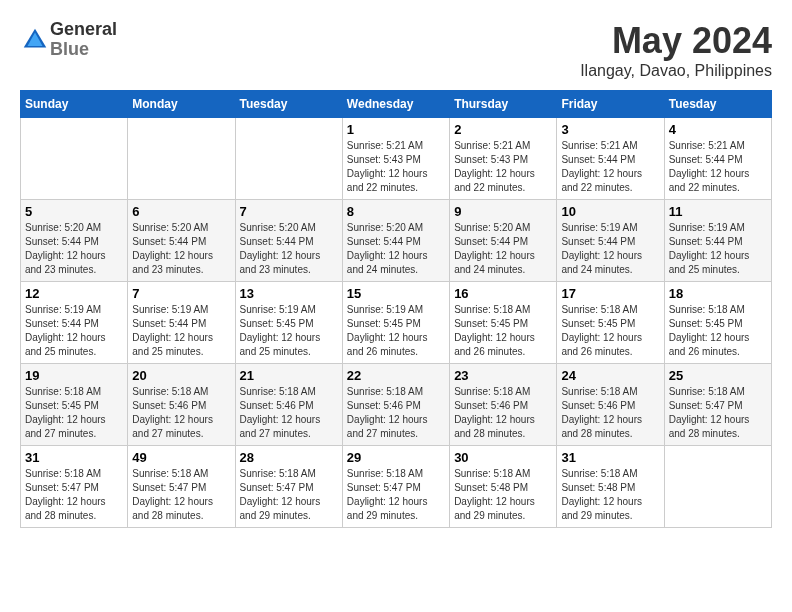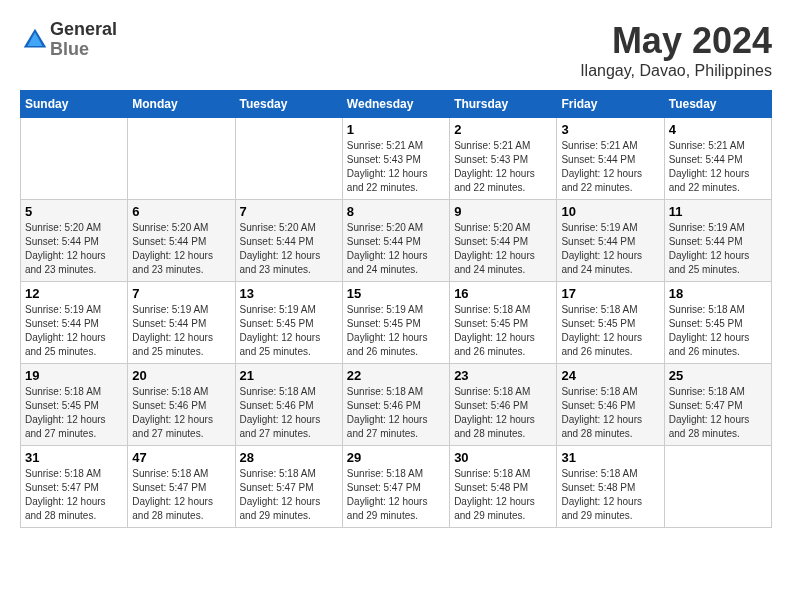--- a/index.html
+++ b/index.html
@@ -225,21 +225,21 @@
           <div class="day-num">25</div>
           <div class="day-info">Sunrise: 5:18 AM<br>Sunset: 5:47 PM<br>Daylight: 12 hours and 28 minutes.</div>
         </td>
       </tr>
       <tr>
         <td>
           <div class="day-num">31</div>
           <div class="day-info">Sunrise: 5:18 AM<br>Sunset: 5:47 PM<br>Daylight: 12 hours and 28 minutes.</div>
         </td>
         <td>
-          <div class="day-num">47</div>
+          <div class="day-num">49</div>
           <div class="day-info">Sunrise: 5:18 AM<br>Sunset: 5:47 PM<br>Daylight: 12 hours and 28 minutes.</div>
         </td>
         <td>
           <div class="day-num">28</div>
           <div class="day-info">Sunrise: 5:18 AM<br>Sunset: 5:47 PM<br>Daylight: 12 hours and 29 minutes.</div>
         </td>
         <td>
           <div class="day-num">29</div>
           <div class="day-info">Sunrise: 5:18 AM<br>Sunset: 5:47 PM<br>Daylight: 12 hours and 29 minutes.</div>
         </td>

